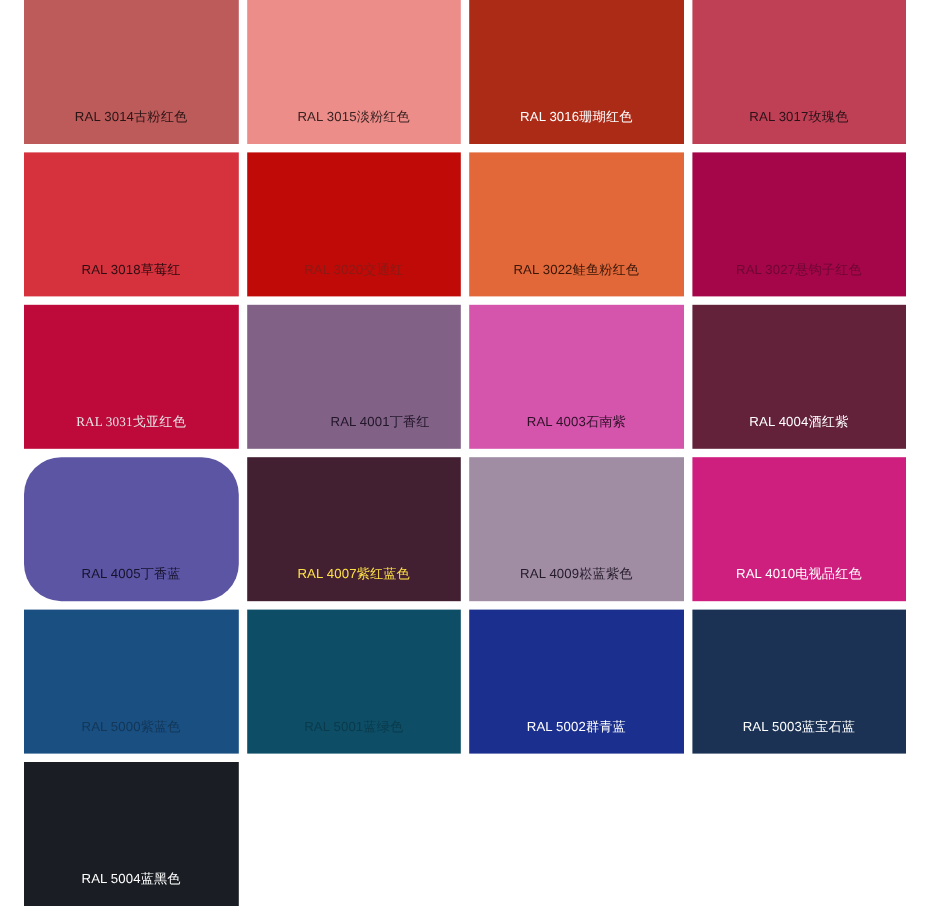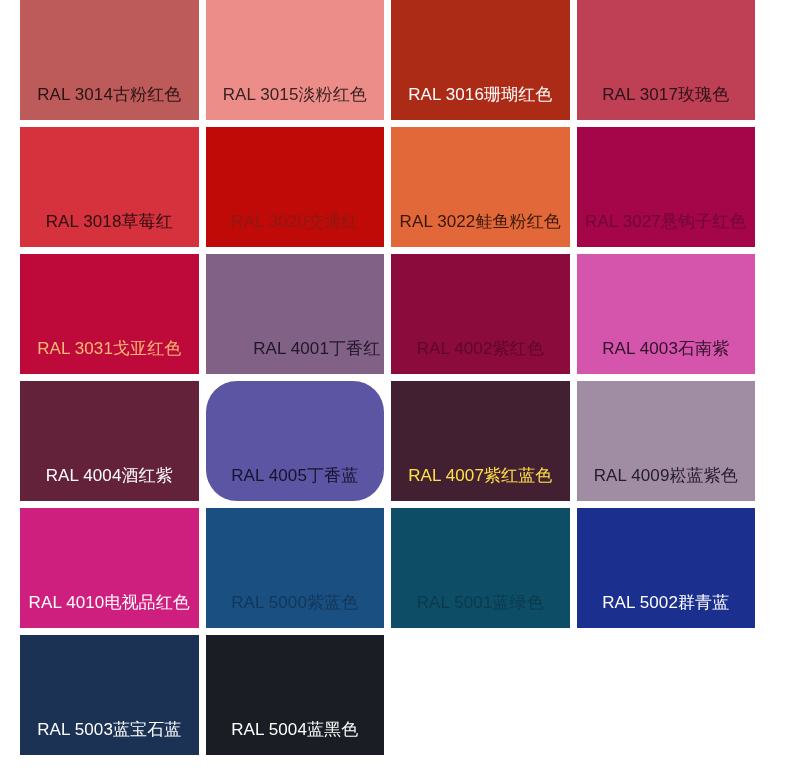--- a/index.html
+++ b/index.html
@@ -37,21 +37,21 @@
     overflow: hidden;
     box-sizing: border-box;
   }
 
   .swatch-label {
     position: absolute;
     left: 0;
     right: 0;
     bottom: 13%;
     text-align: center;
-    font-size: 17px;
+    font-size: 11px;
     line-height: 1.1;
     letter-spacing: 0.1px;
     white-space: nowrap;
     font-family: "Liberation Sans", "DejaVu Sans", sans-serif;
   }
 </style>
 </head>
 <body>
 
 <div id="swatch-grid" style="background: rgb(255, 255, 255);">
@@ -73,27 +73,24 @@
     <div class="swatch" style="background-color: rgb(192, 10, 7);">
       <span class="swatch-label" style="color: rgb(138, 26, 22);">RAL 3020交通红</span>
     </div>
     <div class="swatch" style="background-color: rgb(226, 104, 58);">
       <span class="swatch-label" style="color: rgb(58, 22, 8);">RAL 3022鲑鱼粉红色</span>
     </div>
     <div class="swatch" style="background-color: rgb(165, 6, 74);">
       <span class="swatch-label" style="color: rgb(109, 7, 50);">RAL 3027悬钩子红色</span>
     </div>
     <div class="swatch" style="background-color: rgb(189, 10, 58);">
-      <span class="swatch-label" style="color: #fdba74;">RAL 3031戈亚红色</span>
+      <span class="swatch-label" style="color: #e5e5e5; font-family: Liberation Serif, serif;">RAL 3031戈亚红色</span>
     </div>
     <div class="swatch" style="background-color: rgb(129, 97, 134);">
       <span class="swatch-label" style="color: rgb(34, 22, 42); padding-left: 44px;">RAL 4001丁香红</span>
-    </div>
-    <div class="swatch" style="background-color: rgb(140, 11, 61);">
-      <span class="swatch-label" style="color: rgb(93, 7, 41);">RAL 4002紫红色</span>
     </div>
     <div class="swatch" style="background-color: rgb(213, 85, 172);">
       <span class="swatch-label" style="color: rgb(49, 16, 42);">RAL 4003石南紫</span>
     </div>
     <div class="swatch" style="background-color: rgb(99, 34, 58);">
       <span class="swatch-label" style="color: rgb(255, 255, 255); margin-top: 10px;">RAL 4004酒红紫</span>
     </div>
     <div class="swatch" style="background-color: rgb(92, 85, 163); border-radius: 31px;">
       <span class="swatch-label" style="color: rgb(22, 19, 46);">RAL 4005丁香蓝</span>
     </div>

